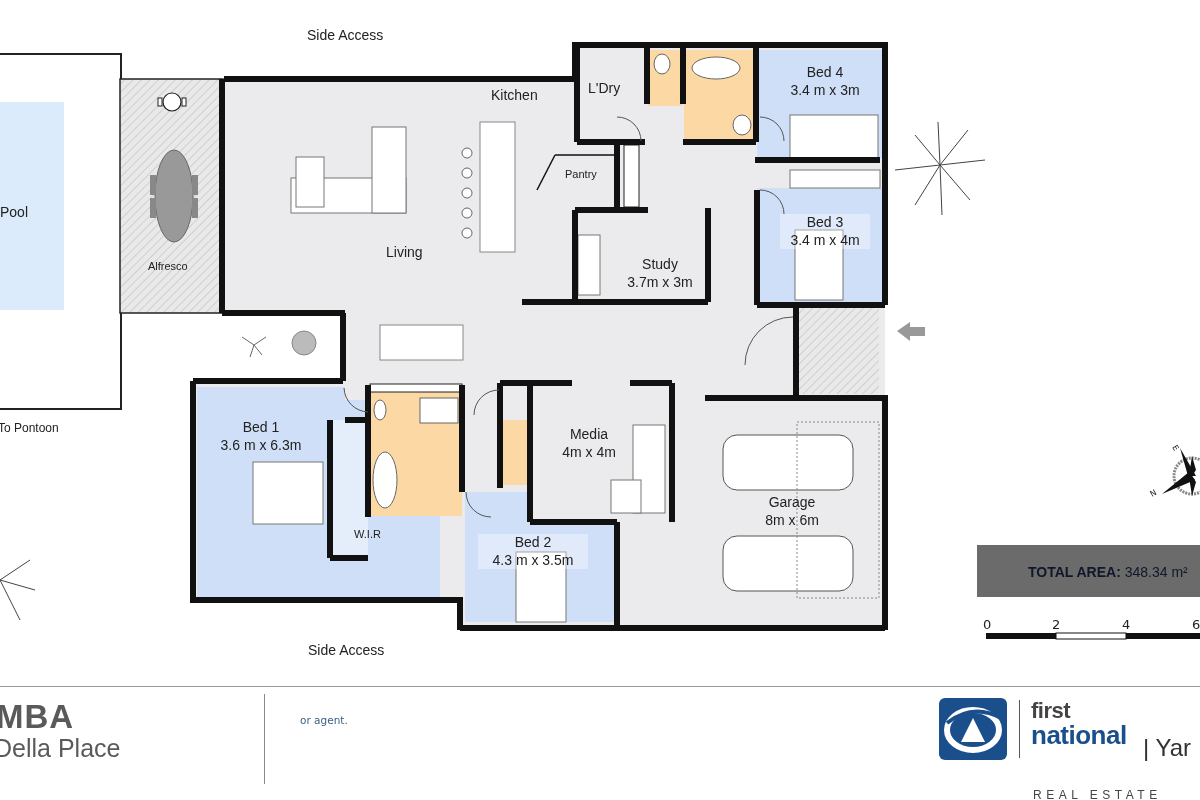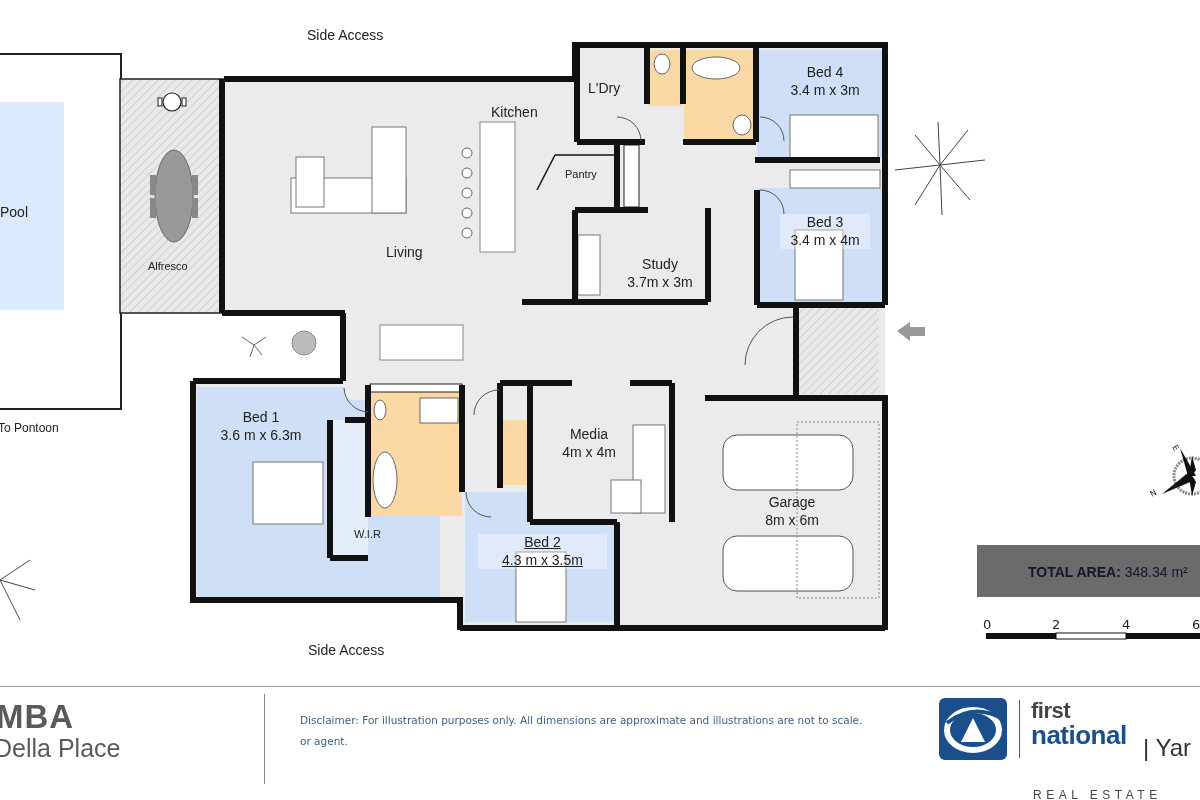--- a/index.html
+++ b/index.html
@@ -202,47 +202,47 @@
     <rect x="1056" y="633" width="70" height="6" fill="#fff" stroke="#111"></rect>
     <rect x="1126" y="633" width="74" height="6" fill="#111"></rect>
   </g>
 </svg>
 
 <div class="lbl" style="left:307px;top:27px;font-size:14px;">Side Access</div>
 <div class="lbl" style="left:308px;top:642px;font-size:14px;">Side Access</div>
 <div class="lbl" style="left:0px;top:204px;font-size:14px;text-align:center;">Pool</div>
 <div class="lbl" style="left:-2px;top:421px;font-size:12px;">To Pontoon</div>
 <div class="lbl" style="left:148px;top:260px;font-size:11px;">Alfresco</div>
-<div class="lbl" style="left:491px;top:104px;font-size:14px;text-align:center;">Kitchen</div>
+<div class="lbl" style="left:491px;top:87px;font-size:14px;text-align:center;">Kitchen</div>
 <div class="lbl" style="left:386px;top:244px;font-size:14px;text-align:right;">Living</div>
 <div class="lbl" style="left:565px;top:168px;font-size:11px;">Pantry</div>
 <div class="lbl" style="left:588px;top:80px;font-size:14px;">L'Dry</div>
 <div class="lbl" style="left:354px;top:528px;font-size:11px;">W.I.R</div>
 
 <div class="lbl" style="left:780px;top:64px;font-size:14px;width:90px;">
   <span class="t">Bed 4</span>
   <span class="t">3.4 m x 3m</span>
 </div>
 <div class="lbl" style="left:780px;top:214px;font-size:14px;width:90px;background:rgba(255,255,255,0.35);">
   <span class="t">Bed 3</span>
   <span class="t">3.4 m x 4m</span>
 </div>
 <div class="lbl" style="left:620px;top:256px;font-size:14px;width:80px;">
   <span class="t">Study</span>
   <span class="t">3.7m x 3m</span>
 </div>
-<div class="lbl" style="left:213px;top:409px;font-size:14px;width:96px;text-align:center;">
+<div class="lbl" style="left:213px;top:419px;font-size:14px;width:96px;text-align:center;">
   <span class="t">Bed 1</span>
   <span class="t">3.6 m x 6.3m</span>
 </div>
 <div class="lbl" style="left:556px;top:426px;font-size:14px;width:66px;">
   <span class="t">Media</span>
   <span class="t">4m x 4m</span>
 </div>
-<div class="lbl" style="left:478px;top:534px;font-size:14px;width:129px;background:rgba(255,255,255,0.35);text-decoration:underline;">
+<div class="lbl" style="left:478px;top:534px;font-size:14px;width:110px;background:rgba(255,255,255,0.35);">
   <span class="t">Bed 2</span>
   <span class="t">4.3 m x 3.5m</span>
 </div>
 <div class="lbl" style="left:754px;top:494px;font-size:14px;width:76px;">
   <span class="t">Garage</span>
   <span class="t">8m x 6m</span>
 </div>
 
 <div class="area-box"></div>
 <div class="area-text">
@@ -254,21 +254,20 @@
   <span class="scale-num" style="left:66px;">2</span>
   <span class="scale-num" style="left:136px;">4</span>
   <span class="scale-num" style="left:206px;">6</span>
 </div>
 
 <div class="footer-line"></div>
 <div class="addr1">MBA</div>
 <div class="addr2">Della Place</div>
 <div class="vsep"></div>
 <div class="disc">
-  <div>Disclaimer: For illustration purposes only. All dimensions are approximate and illustrations are not to scale.</div>
   <div>or agent.</div>
 </div>
 
 <div class="logo">
   <svg width="68" height="62" viewBox="0 0 68 62">
     <ellipse cx="34" cy="32" rx="26" ry="20" fill="none" stroke="#fff" stroke-width="6"></ellipse>
     <path d="M8,25 Q34,5 62,20" stroke="#1a4f8c" stroke-width="4" fill="none"></path>
     <polygon points="34,20 22,44 46,44" fill="#fff"></polygon>
   </svg>
 </div>

